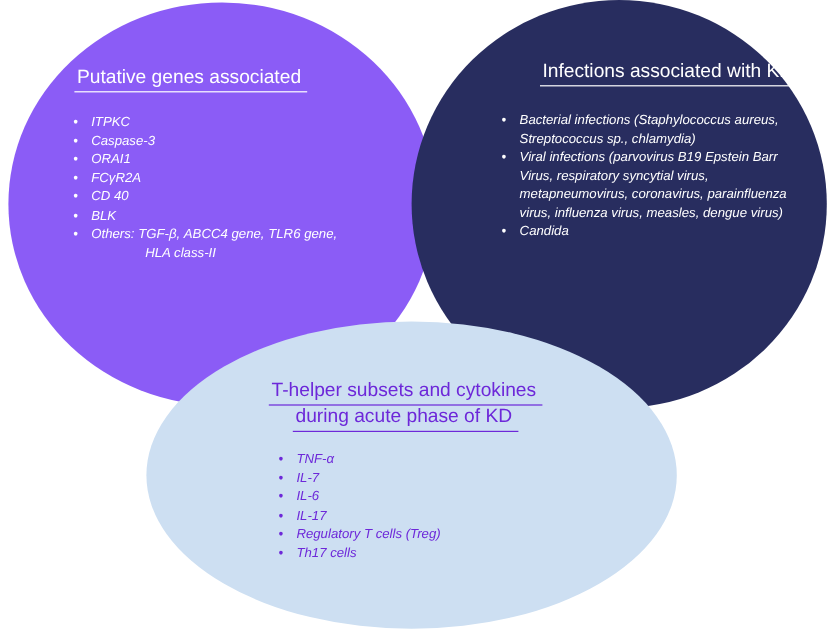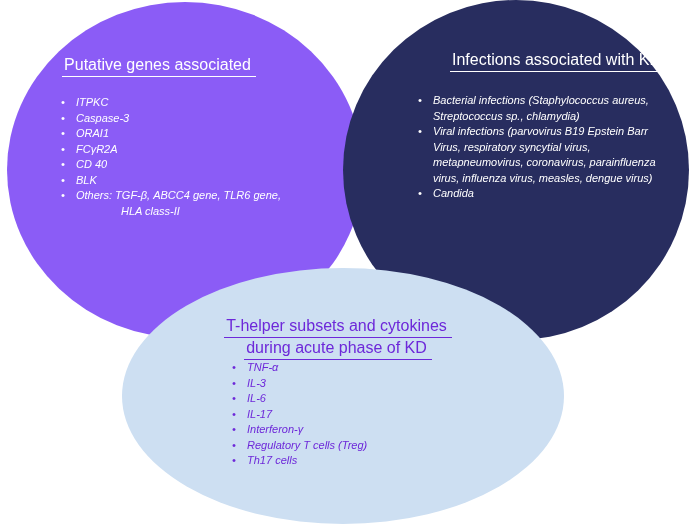--- a/index.html
+++ b/index.html
@@ -43,21 +43,21 @@
   .red-content li.continuation { padding-left: 60px; }
 
   
   .navy-content { left: 71px; top: 50px; width: 252px; }
   .navy-content .title { text-align: right; }
   .navy-content ul { margin: 21px 0 0 4px; width: 247px; }
 
   
   .blue-content { left: 92px; top: 48px; width: 248px; }
   .blue-content .title { text-align: center; }
-  .blue-content ul { margin: 0 0 0 18px; }
+  .blue-content ul { margin: 16px 0 0 18px; }
 </style>
 </head>
 <body>
 
 <div class="canvas">
 
   <div class="ellipse red">
     <div class="content red-content">
       <div class="title">
         <div class="tline"><span class="u">Putative genes associated</span></div>
@@ -89,23 +89,22 @@
   </div>
 
   <div class="ellipse blue">
     <div class="content blue-content">
       <div class="title">
         <div class="tline"><span class="u">T-helper subsets and cytokines</span></div>
         <div class="tline"><span class="u">during acute phase of KD</span></div>
       </div>
       <ul class="list">
           <li>TNF-α</li>
-          <li>IL-3</li>
+          <li>IL-7</li>
           <li>IL-6</li>
           <li>IL-17</li>
-          <li>Interferon-γ</li>
           <li>Regulatory T cells (Treg)</li>
           <li>Th17 cells</li>
         </ul>
     </div>
   </div>
 
 </div>
 
 </body></html>

